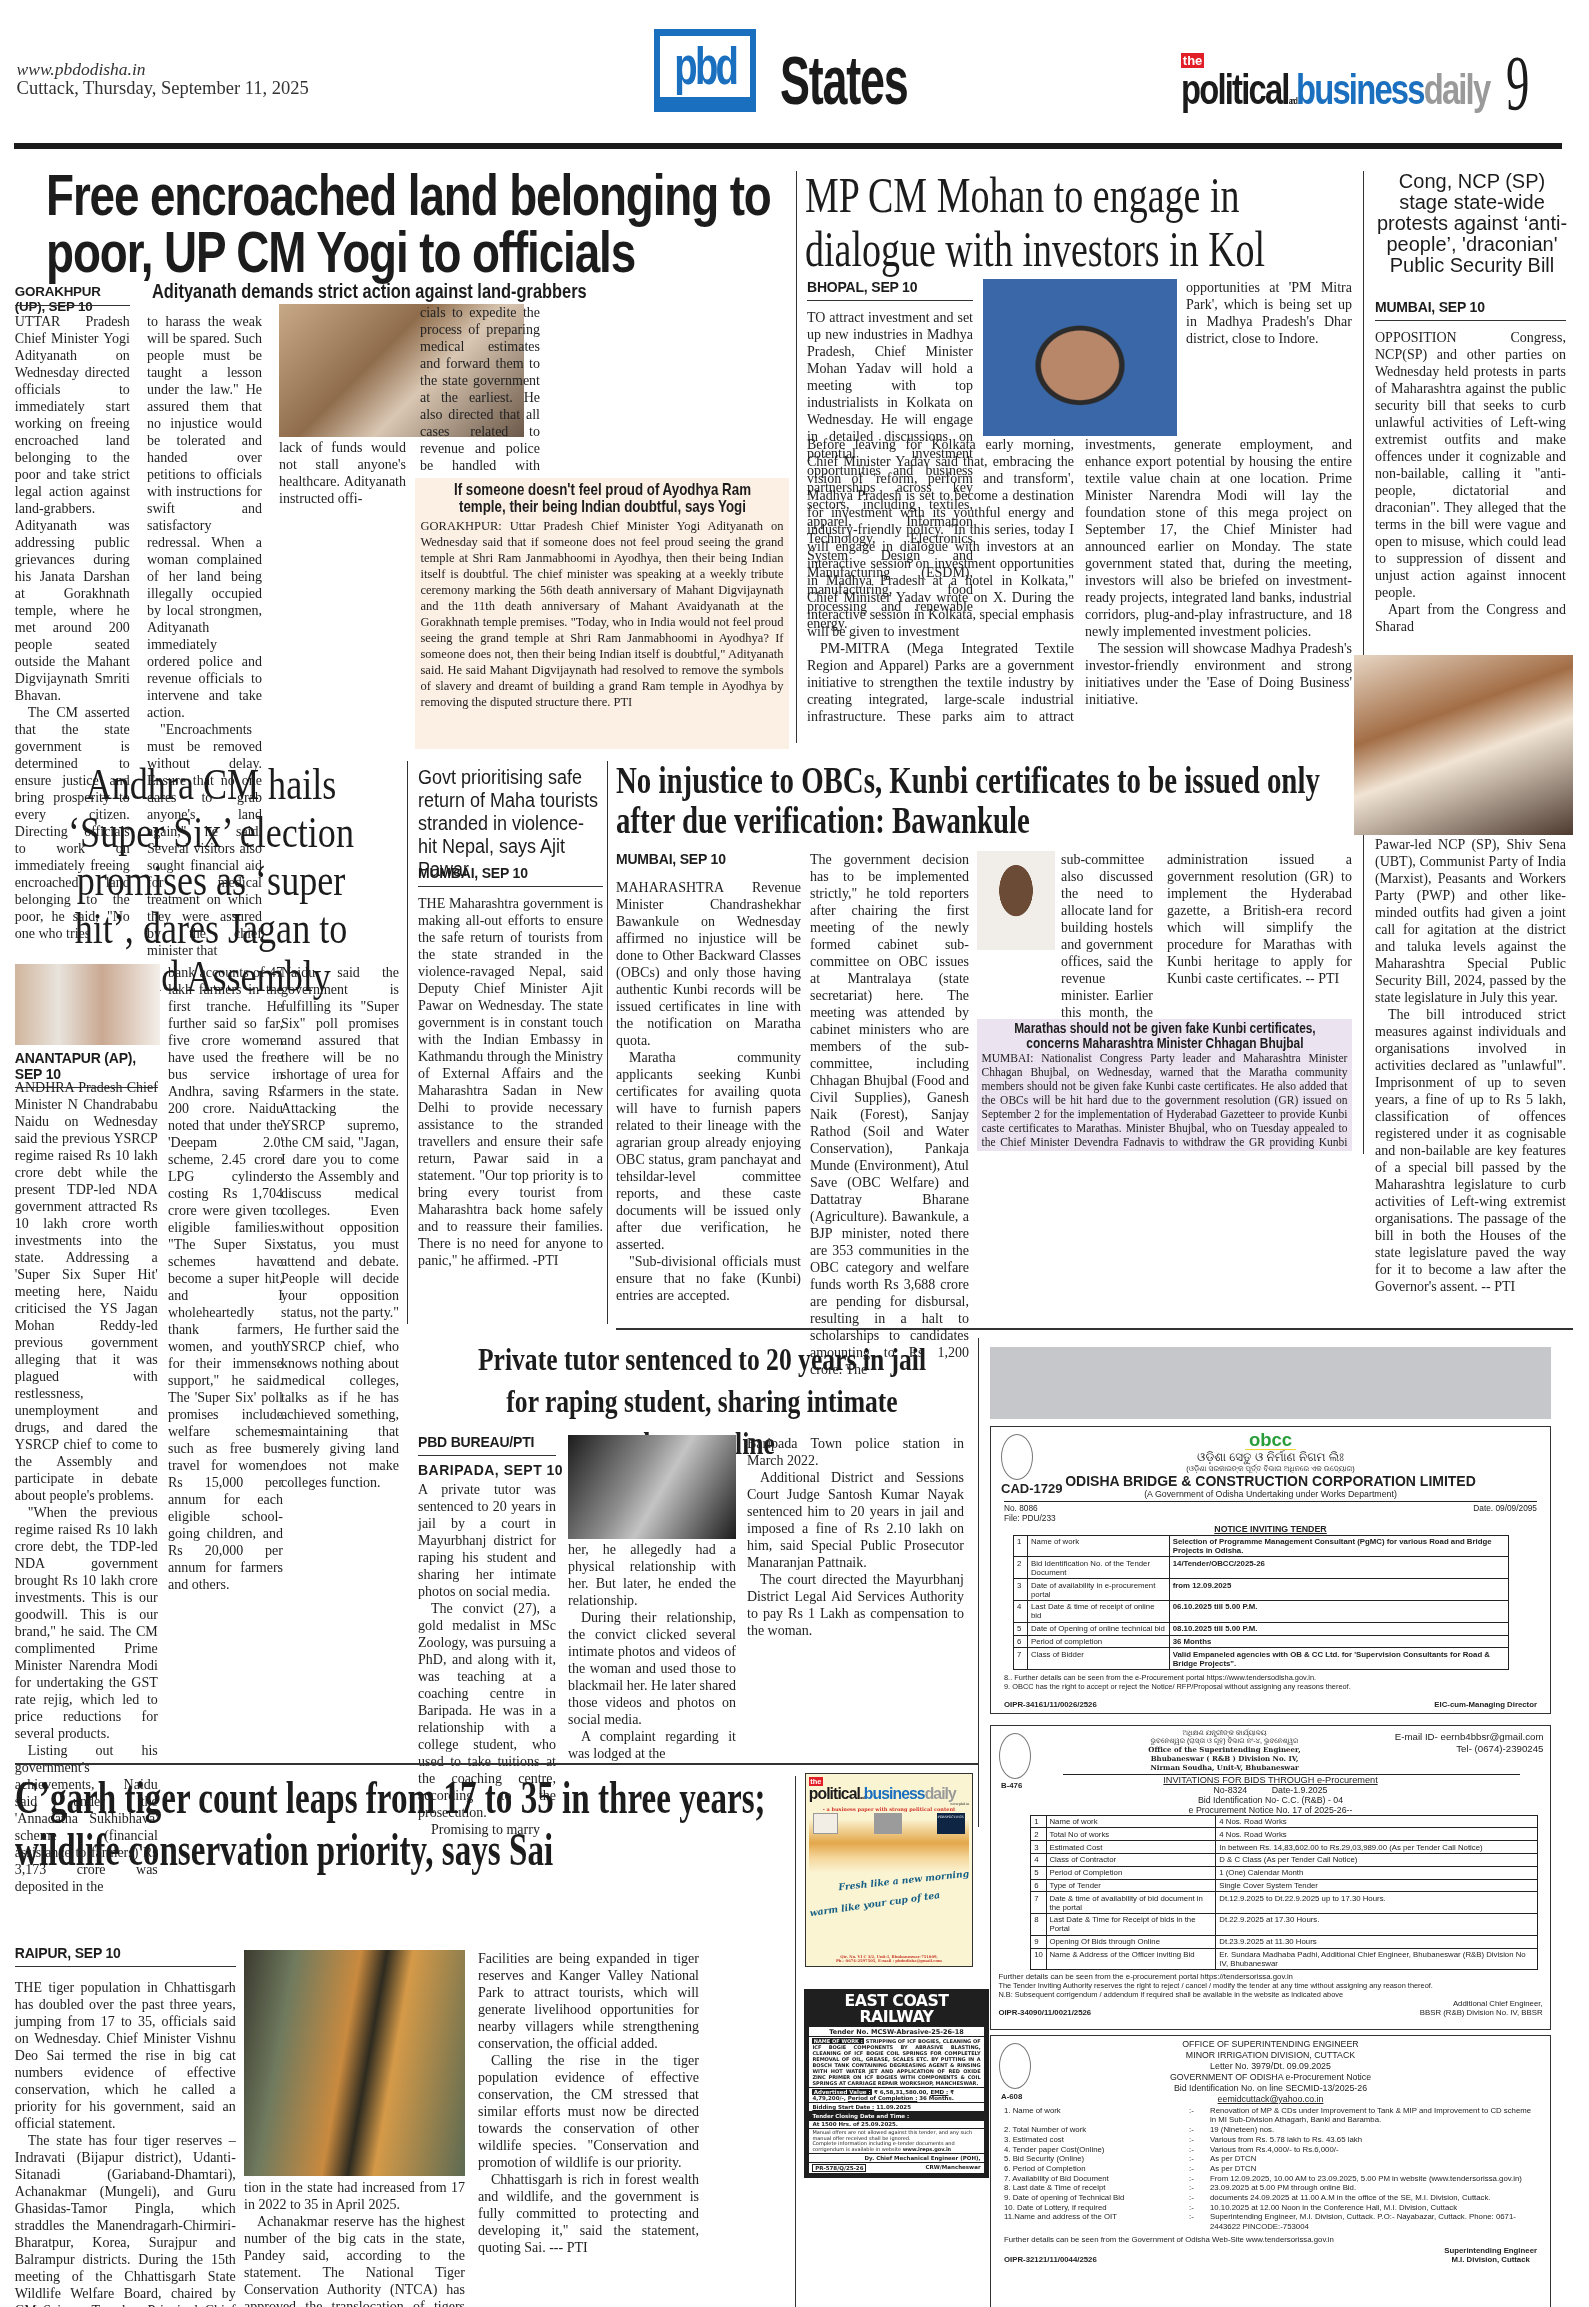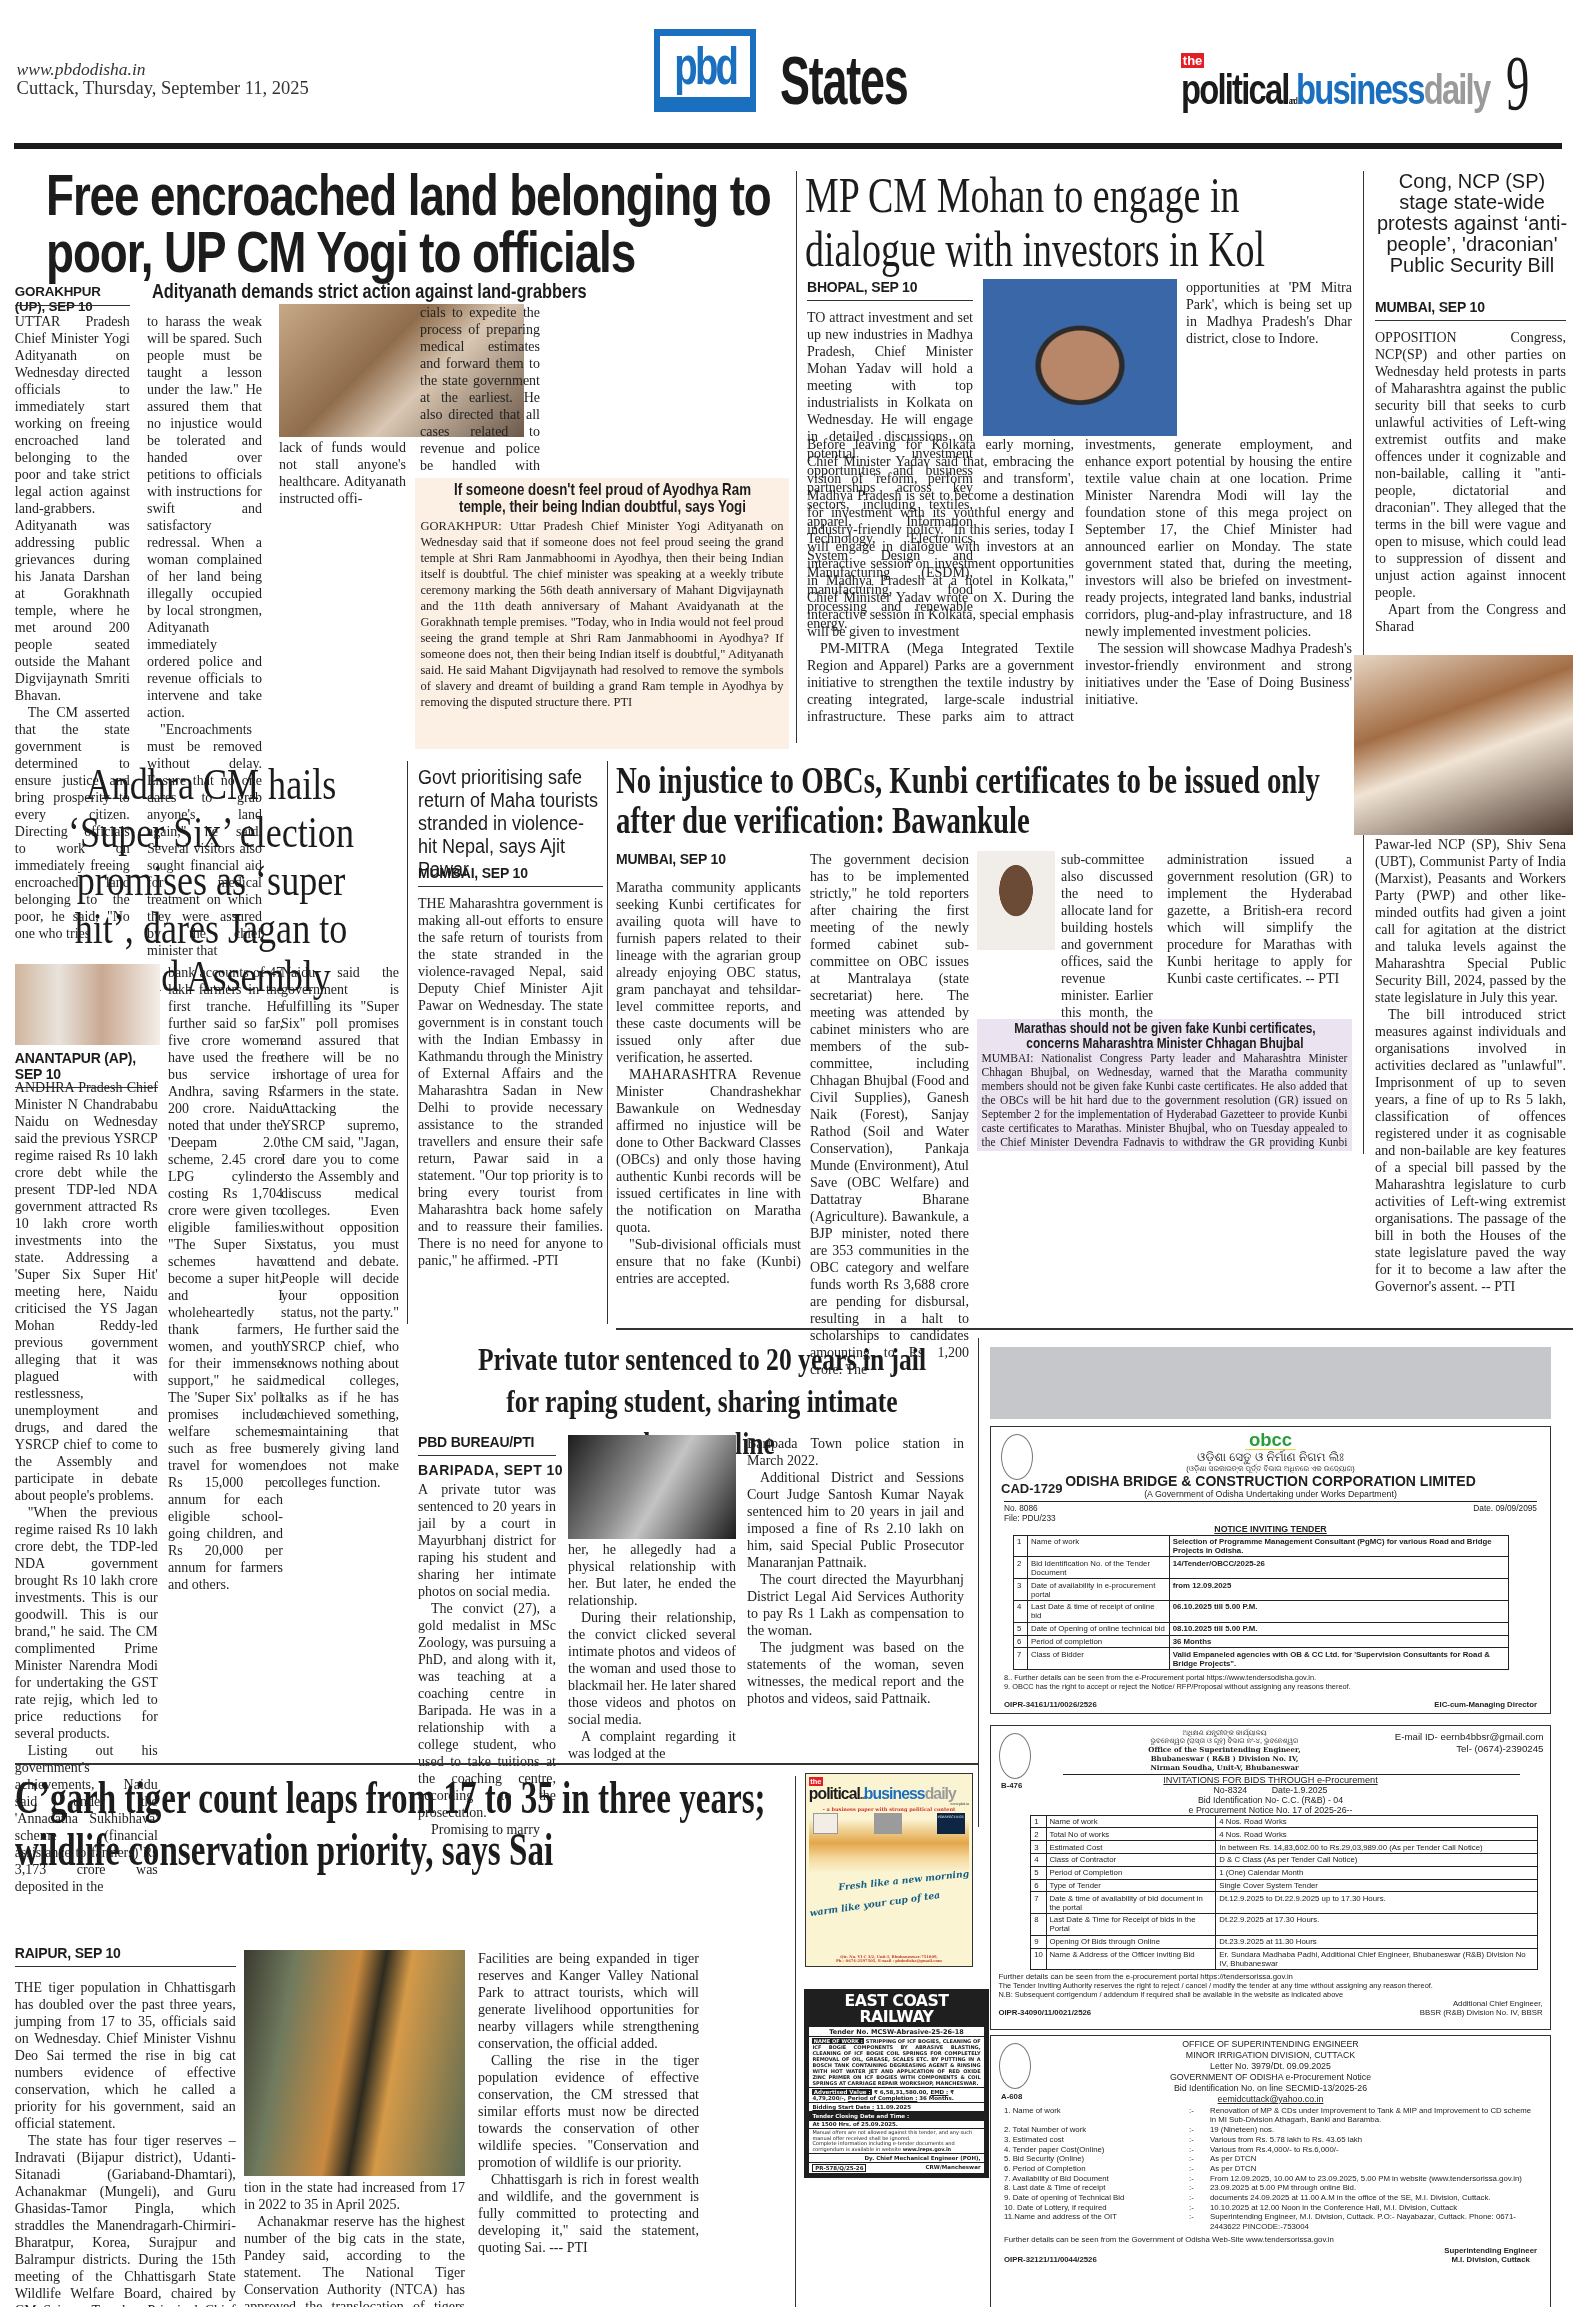--- a/index.html
+++ b/index.html
@@ -126,22 +126,22 @@
 <div class="abs body-text" style="left:418px;top:895px;width:185px;">
   <p>THE Maharashtra government is making all-out efforts to ensure the safe return of tourists from the state stranded in the violence-ravaged Nepal, said Deputy Chief Minister Ajit Pawar on Wednesday. The state government is in constant touch with the Indian Embassy in Kathmandu through the Ministry of External Affairs and the Maharashtra Sadan in New Delhi to provide necessary assistance to the stranded travellers and ensure their safe return, Pawar said in a statement. "Our top priority is to bring every tourist from Maharashtra back home safely and to reassure their families. There is no need for anyone to panic," he affirmed. -PTI</p>
 </div>
 <div class="vrule" style="left:607px;top:761px;height:563px;"></div>
 
 <div class="abs serif" style="left:616px;top:761px;width:743px;font-weight:700;font-size:37px;line-height:40px;transform:scaleX(0.78);transform-origin:left top;">
     <div style="width:950px">No injustice to OBCs, Kunbi certificates to be issued only after due verification: Bawankule</div>
   </div>
 <div class="abs dateline" style="left:616px;top:851px;width:185px;border:none;">MUMBAI, SEP 10</div>
 <div class="abs body-text" style="left:616px;top:879px;width:185px;">
+  <p>MAHARASHTRA Revenue Minister Chandrashekhar Bawankule on Wednesday affirmed no injustice will be done to Other Backward Classes (OBCs) and only those having authentic Kunbi records will be issued certificates in line with the notification on Maratha quota.</p>
   <p>Maratha community applicants seeking Kunbi certificates for availing quota will have to furnish papers related to their lineage with the agrarian group already enjoying OBC status, gram panchayat and tehsildar-level committee reports, and these caste documents will be issued only after due verification, he asserted.</p>
-  <p>MAHARASHTRA Revenue Minister Chandrashekhar Bawankule on Wednesday affirmed no injustice will be done to Other Backward Classes (OBCs) and only those having authentic Kunbi records will be issued certificates in line with the notification on Maratha quota.</p>
   <p>"Sub-divisional officials must ensure that no fake (Kunbi) entries are accepted.</p>
 </div>
 <div class="abs body-text" style="left:810px;top:851px;width:159px;">
   <p>The government decision has to be implemented strictly," he told reporters after chairing the first meeting of the newly formed cabinet sub-committee on OBC issues at Mantralaya (state secretariat) here. The meeting was attended by cabinet ministers who are members of the sub-committee, including Chhagan Bhujbal (Food and Civil Supplies), Ganesh Naik (Forest), Sanjay Rathod (Soil and Water Conservation), Pankaja Munde (Environment), Atul Save (OBC Welfare) and Dattatray Bharane (Agriculture). Bawankule, a BJP minister, noted there are 353 communities in the OBC category and welfare funds worth Rs 3,688 crore are pending for disbursal, resulting in a halt to scholarships to candidates amounting to Rs 1,200 crore. The</p>
 </div>
 <div class="photo" style="left:977px;top:851px;width:78px;height:99px;background:radial-gradient(ellipse at 50% 40%,#6b4a36 0 30%,#f1ede8 31%);"></div>
 <div class="abs body-text" style="left:1061px;top:851px;width:92px;">
   <p>sub-committee also discussed the need to allocate land for building hostels and government offices, said the revenue minister. Earlier this month, the state</p>
 </div>
 <div class="abs body-text" style="left:1167px;top:851px;width:185px;">
@@ -164,21 +164,20 @@
 <div class="photo" style="left:568px;top:1435px;width:168px;height:104px;background:linear-gradient(120deg,#1c1c1c,#8d8d8d 40%,#c4c4c4 55%,#1c1c1c);"></div>
 <div class="abs body-text" style="left:568px;top:1541px;width:168px;">
   <p>her, he allegedly had a physical relationship with her. But later, he ended the relationship.</p>
   <p>During their relationship, the convict clicked several intimate photos and videos of the woman and used those to blackmail her. He later shared those videos and photos on social media.</p>
   <p>A complaint regarding it was lodged at the</p>
 </div>
 <div class="abs body-text" style="left:747px;top:1435px;width:217px;">
   <p>Baripada Town police station in March 2022.</p>
   <p>Additional District and Sessions Court Judge Santosh Kumar Nayak sentenced him to 20 years in jail and imposed a fine of Rs 2.10 lakh on him, said Special Public Prosecutor Manaranjan Pattnaik.</p>
   <p>The court directed the Mayurbhanj District Legal Aid Services Authority to pay Rs 1 Lakh as compensation to the woman.</p>
-  <p>The judgment was based on the statements of the woman, seven witnesses, the medical report and the photos and videos, said Pattnaik.</p>
 </div>
 <div class="vrule" style="left:978px;top:1338px;height:489px;"></div>
 <div class="hrule" style="left:14.8px;top:1763px;width:964px;height:1.8px;"></div>
 
 <div class="abs serif" style="left:14.8px;top:1772px;width:761px;font-weight:700;font-size:46px;line-height:52px;transform:scaleX(0.72);transform-origin:left top;">
     <div style="width:1057px">C’garh tiger count leaps from 17 to 35 in three years; wildlife conservation priority, says Sai</div>
   </div>
 <div class="abs dateline" style="left:14.8px;top:1945px;width:221px;">RAIPUR, SEP 10</div>
 <div class="abs body-text" style="left:14.8px;top:1979px;width:221px;">
   <p>THE tiger population in Chhattisgarh has doubled over the past three years, jumping from 17 to 35, officials said on Wednesday. Chief Minister Vishnu Deo Sai termed the rise in big cat numbers evidence of effective conservation, which he called a priority for his government, said an official statement.</p>

